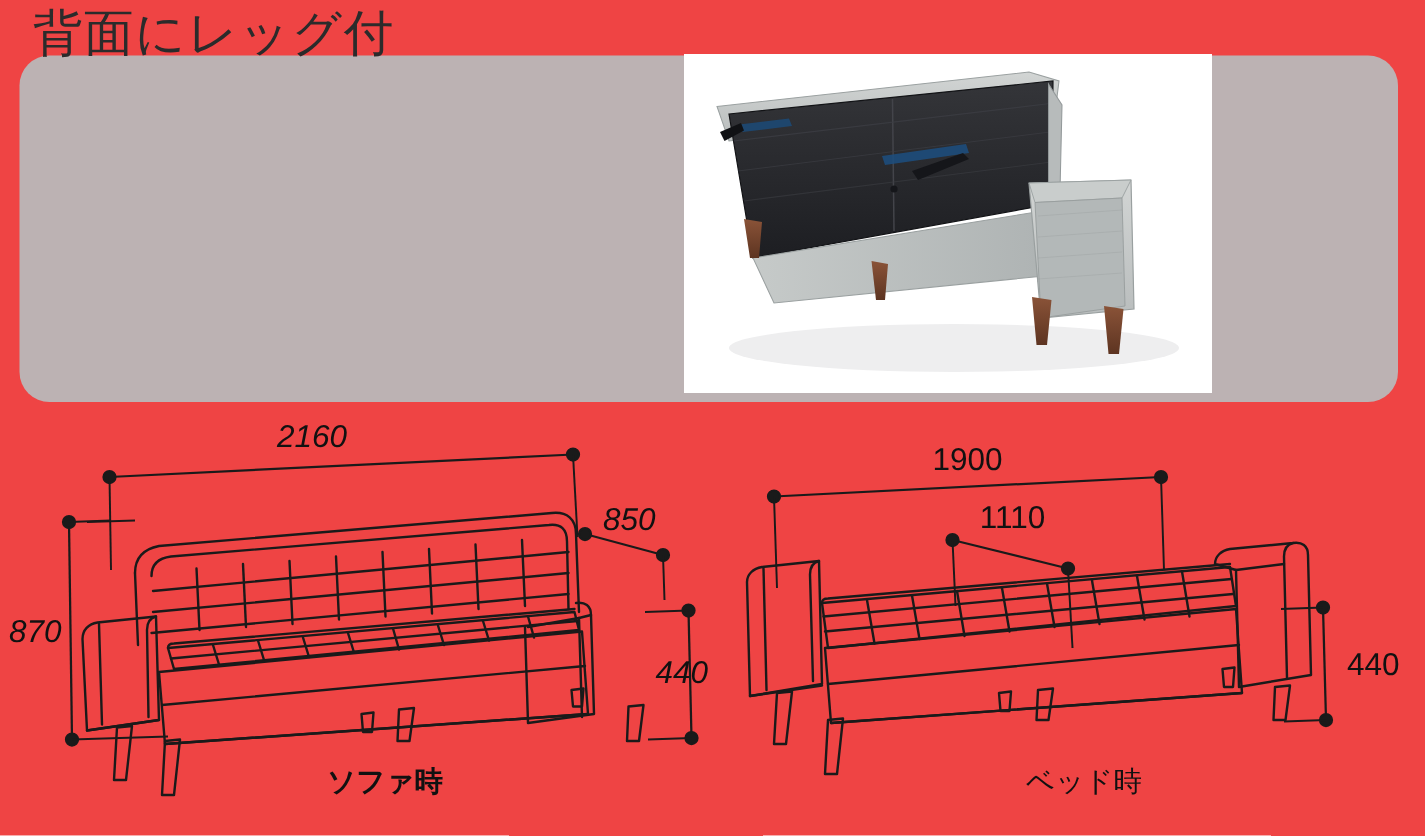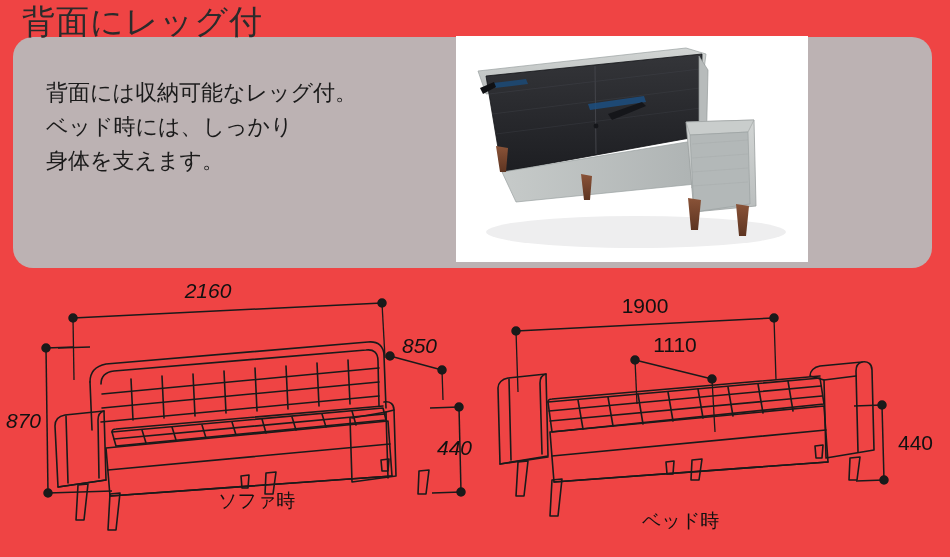--- a/index.html
+++ b/index.html
@@ -65,41 +65,38 @@
   #figure-sofa { left: 0px; width: 480px; font-style: italic; }
   #figure-bed  { left: 470px; width: 480px; text-decoration: underline; }
   .dim-figure svg { display: block; }
 
   .caption {
     position: absolute;
     font-size: 19px;
     color: #111111;
     white-space: nowrap;
   }
-  #caption-sofa { left: 218px; top: 488px; }
-  #caption-bed  { left: 642px; top: 508px; }
+  #caption-sofa { left: 218px; top: 508px; font-weight: bold; }
+  #caption-bed  { left: 684px; top: 508px; }
 
   text.dim-label {
     font-family: "Liberation Sans", "DejaVu Sans", sans-serif;
     font-size: 21px;
     fill: #111111;
   }
 </style>
 </head>
 <body>
 
 <div id="page">
 
   <div id="feature-panel"></div>
 
   <div id="feature-title">背面にレッグ付</div>
 
-  <div id="feature-desc">背面には収納可能なレッグ付。
-ベッド時には、しっかり
-身体を支えます。</div>
 
   <div id="feature-photo">
     <svg width="352" height="226" viewBox="0 0 352 226">
       <defs>
         <linearGradient id="fab" x1="0" y1="0" x2="0" y2="1">
           <stop offset="0%" stop-color="#d2d5d4"></stop>
           <stop offset="100%" stop-color="#b9bdbd"></stop>
         </linearGradient>
         <linearGradient id="fab2" x1="0" y1="0" x2="1" y2="0">
           <stop offset="0%" stop-color="#c6cac9"></stop>

